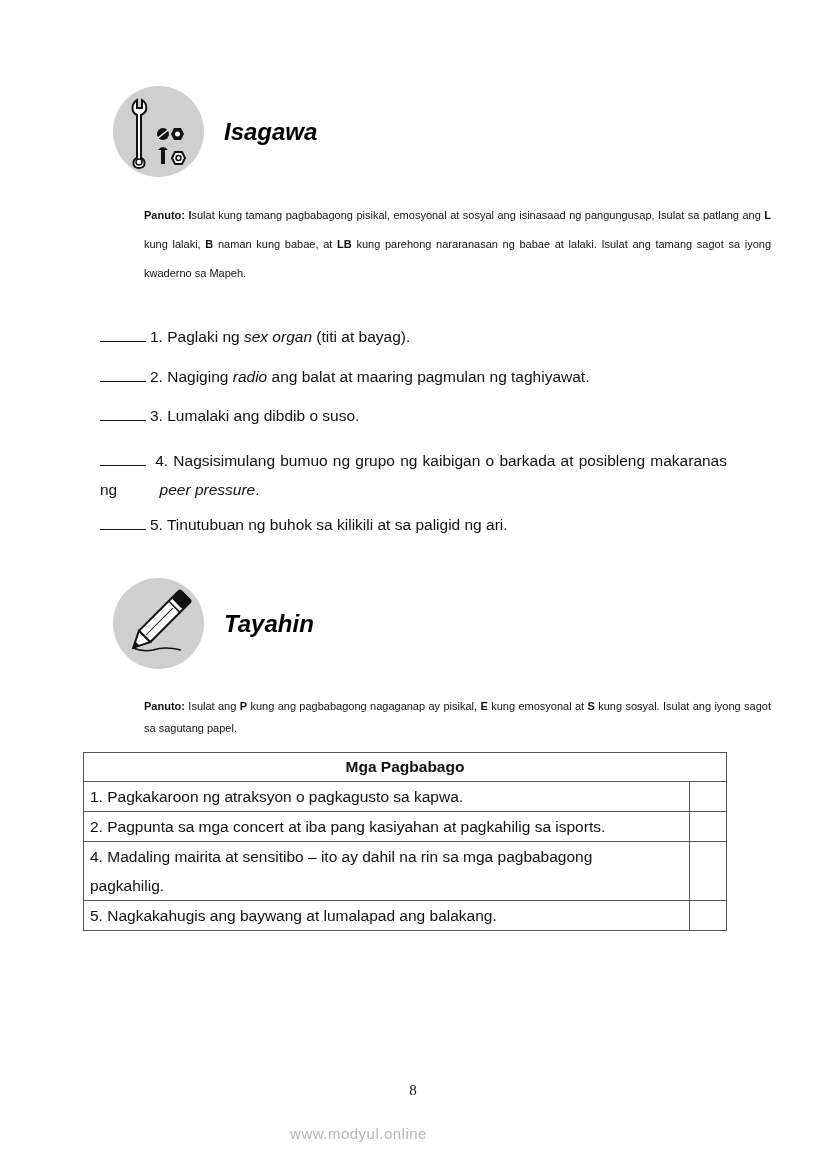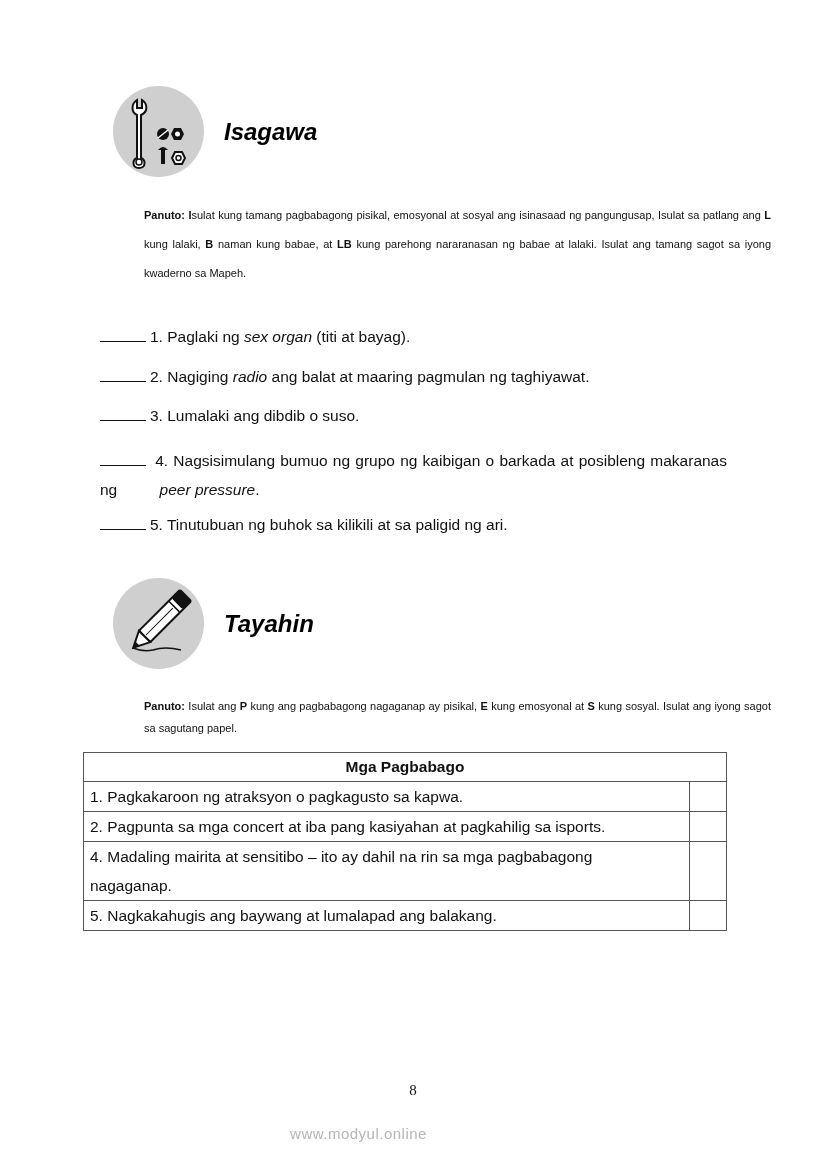--- a/index.html
+++ b/index.html
@@ -99,21 +99,21 @@
   </tr>
   <tr>
     <td class="txt"><span>1. Pagkakaroon ng atraksyon o pagkagusto sa kapwa.</span></td>
     <td class="ans"></td>
   </tr>
   <tr>
     <td class="txt"><span>2. Pagpunta sa mga concert at iba pang kasiyahan at pagkahilig sa isports.</span></td>
     <td class="ans"></td>
   </tr>
   <tr>
-    <td class="txt"><span>4. Madaling mairita at sensitibo – ito ay dahil na rin sa mga pagbabagong</span><br><span>nagaganap.</span></td>
+    <td class="txt"><span>4. Madaling mairita at sensitibo – ito ay dahil na rin sa mga pagbabagong</span><br><span>pagkahilig.</span></td>
     <td class="ans"></td>
   </tr>
   <tr>
     <td class="txt"><span>5. Nagkakahugis ang baywang at lumalapad ang balakang.</span></td>
     <td class="ans"></td>
   </tr>
 </tbody>
   </table>
 
 <div class="page-num">8</div>

